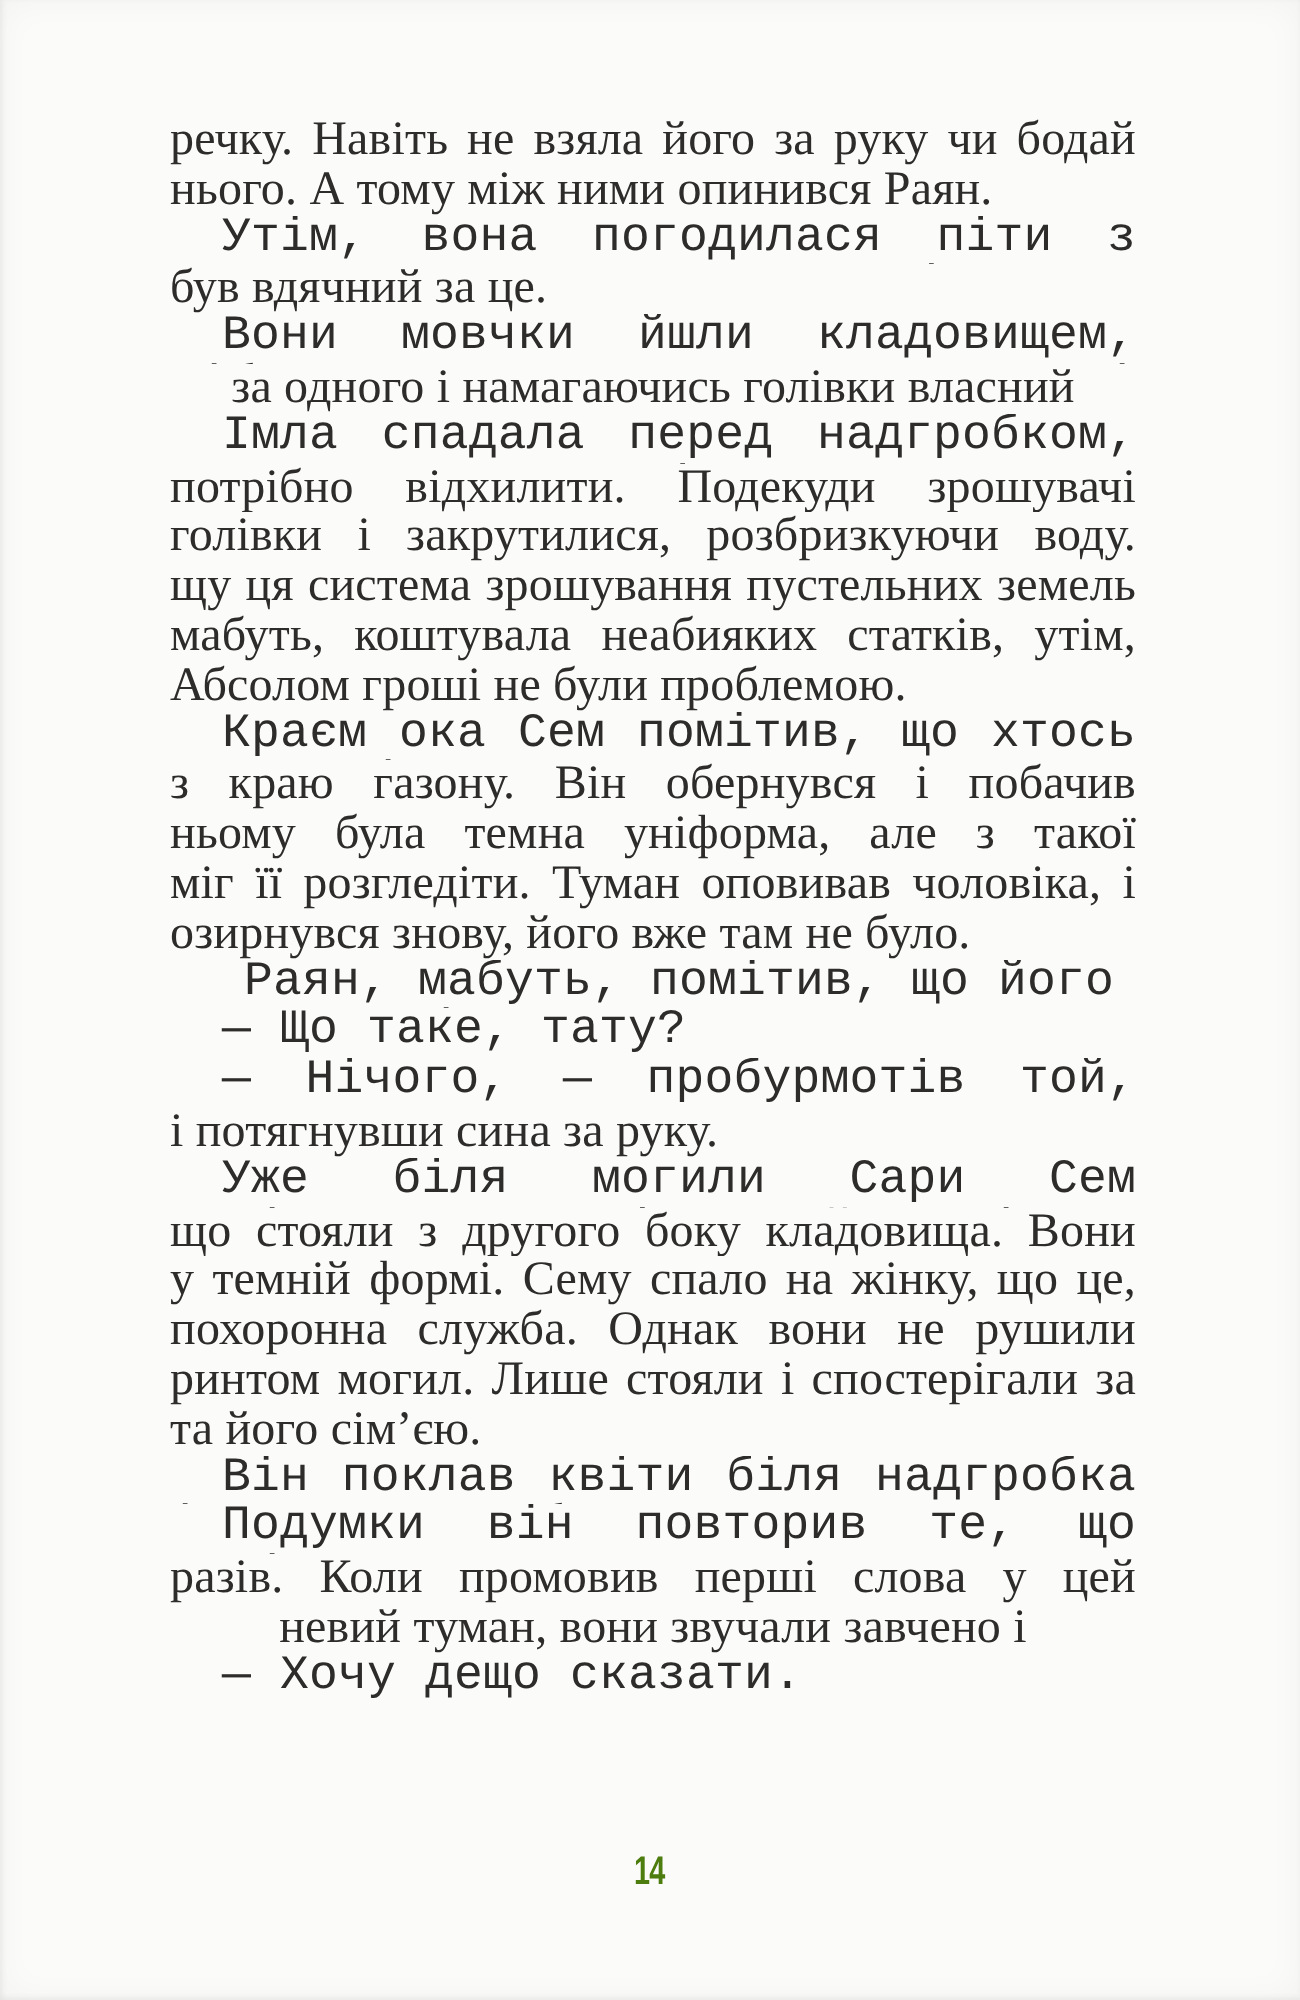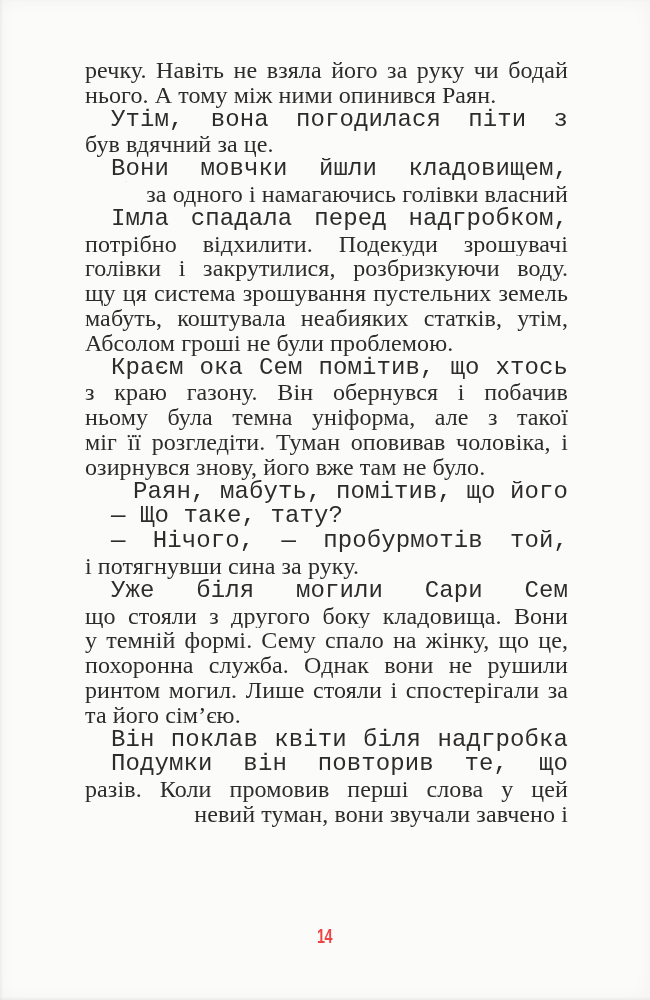--- a/index.html
+++ b/index.html
@@ -32,34 +32,34 @@
     line-height: 24.8px;
     height: 24.8px;
     overflow: hidden;
     letter-spacing: 0.1px;
   }
   .line.justify {
     text-align: justify;
     text-align-last: justify;
   }
   .line.last {
-    text-align: right;
+    text-align: center;
     text-align-last: left;
   }
   .line.indent {
     text-indent: 26px;
     font-family: Liberation Mono, monospace;
   }
   .page-number {
     position: absolute;
     top: 925px;
     left: 0;
     width: 100%;
     text-align: center;
-    color: #ef4444;
+    color: #4d7c0f;
   }
   .page-number span {
     display: inline-block;
     font-family: "Liberation Sans", "DejaVu Sans", sans-serif;
     font-weight: bold;
     font-size: 20px;
     transform: scaleX(0.72);
     letter-spacing: -0.5px;
   }
 </style>
@@ -92,17 +92,18 @@
       <div class="line justify indent">Уже біля могили Сари Сем помітив чоловіка й жінку,</div>
       <div class="line justify">що стояли з другого боку кладовища. Вони також були</div>
       <div class="line justify">у темній формі. Сему спало на жінку, що це, мабуть,</div>
       <div class="line justify">похоронна служба. Однак вони не рушили далі лабі-</div>
       <div class="line justify">ринтом могил. Лише стояли і спостерігали за Семом</div>
       <div class="line last">та його сім’єю.</div>
       <div class="line justify indent">Він поклав квіти біля надгробка і спробував викинути</div>
       <div class="line justify indent">Подумки він повторив те, що хотів сказати вже сотню</div>
       <div class="line justify">разів. Коли промовив перші слова у цей ранковий квіт-</div>
       <div class="line last">невий туман, вони звучали завчено і відчужено.</div>
+      <div class="line last indent">— Хочу дещо сказати.</div>
     </div>
   <div class="page-number">
     <span>14</span>
   </div>
 </div>
 
 </body></html>

